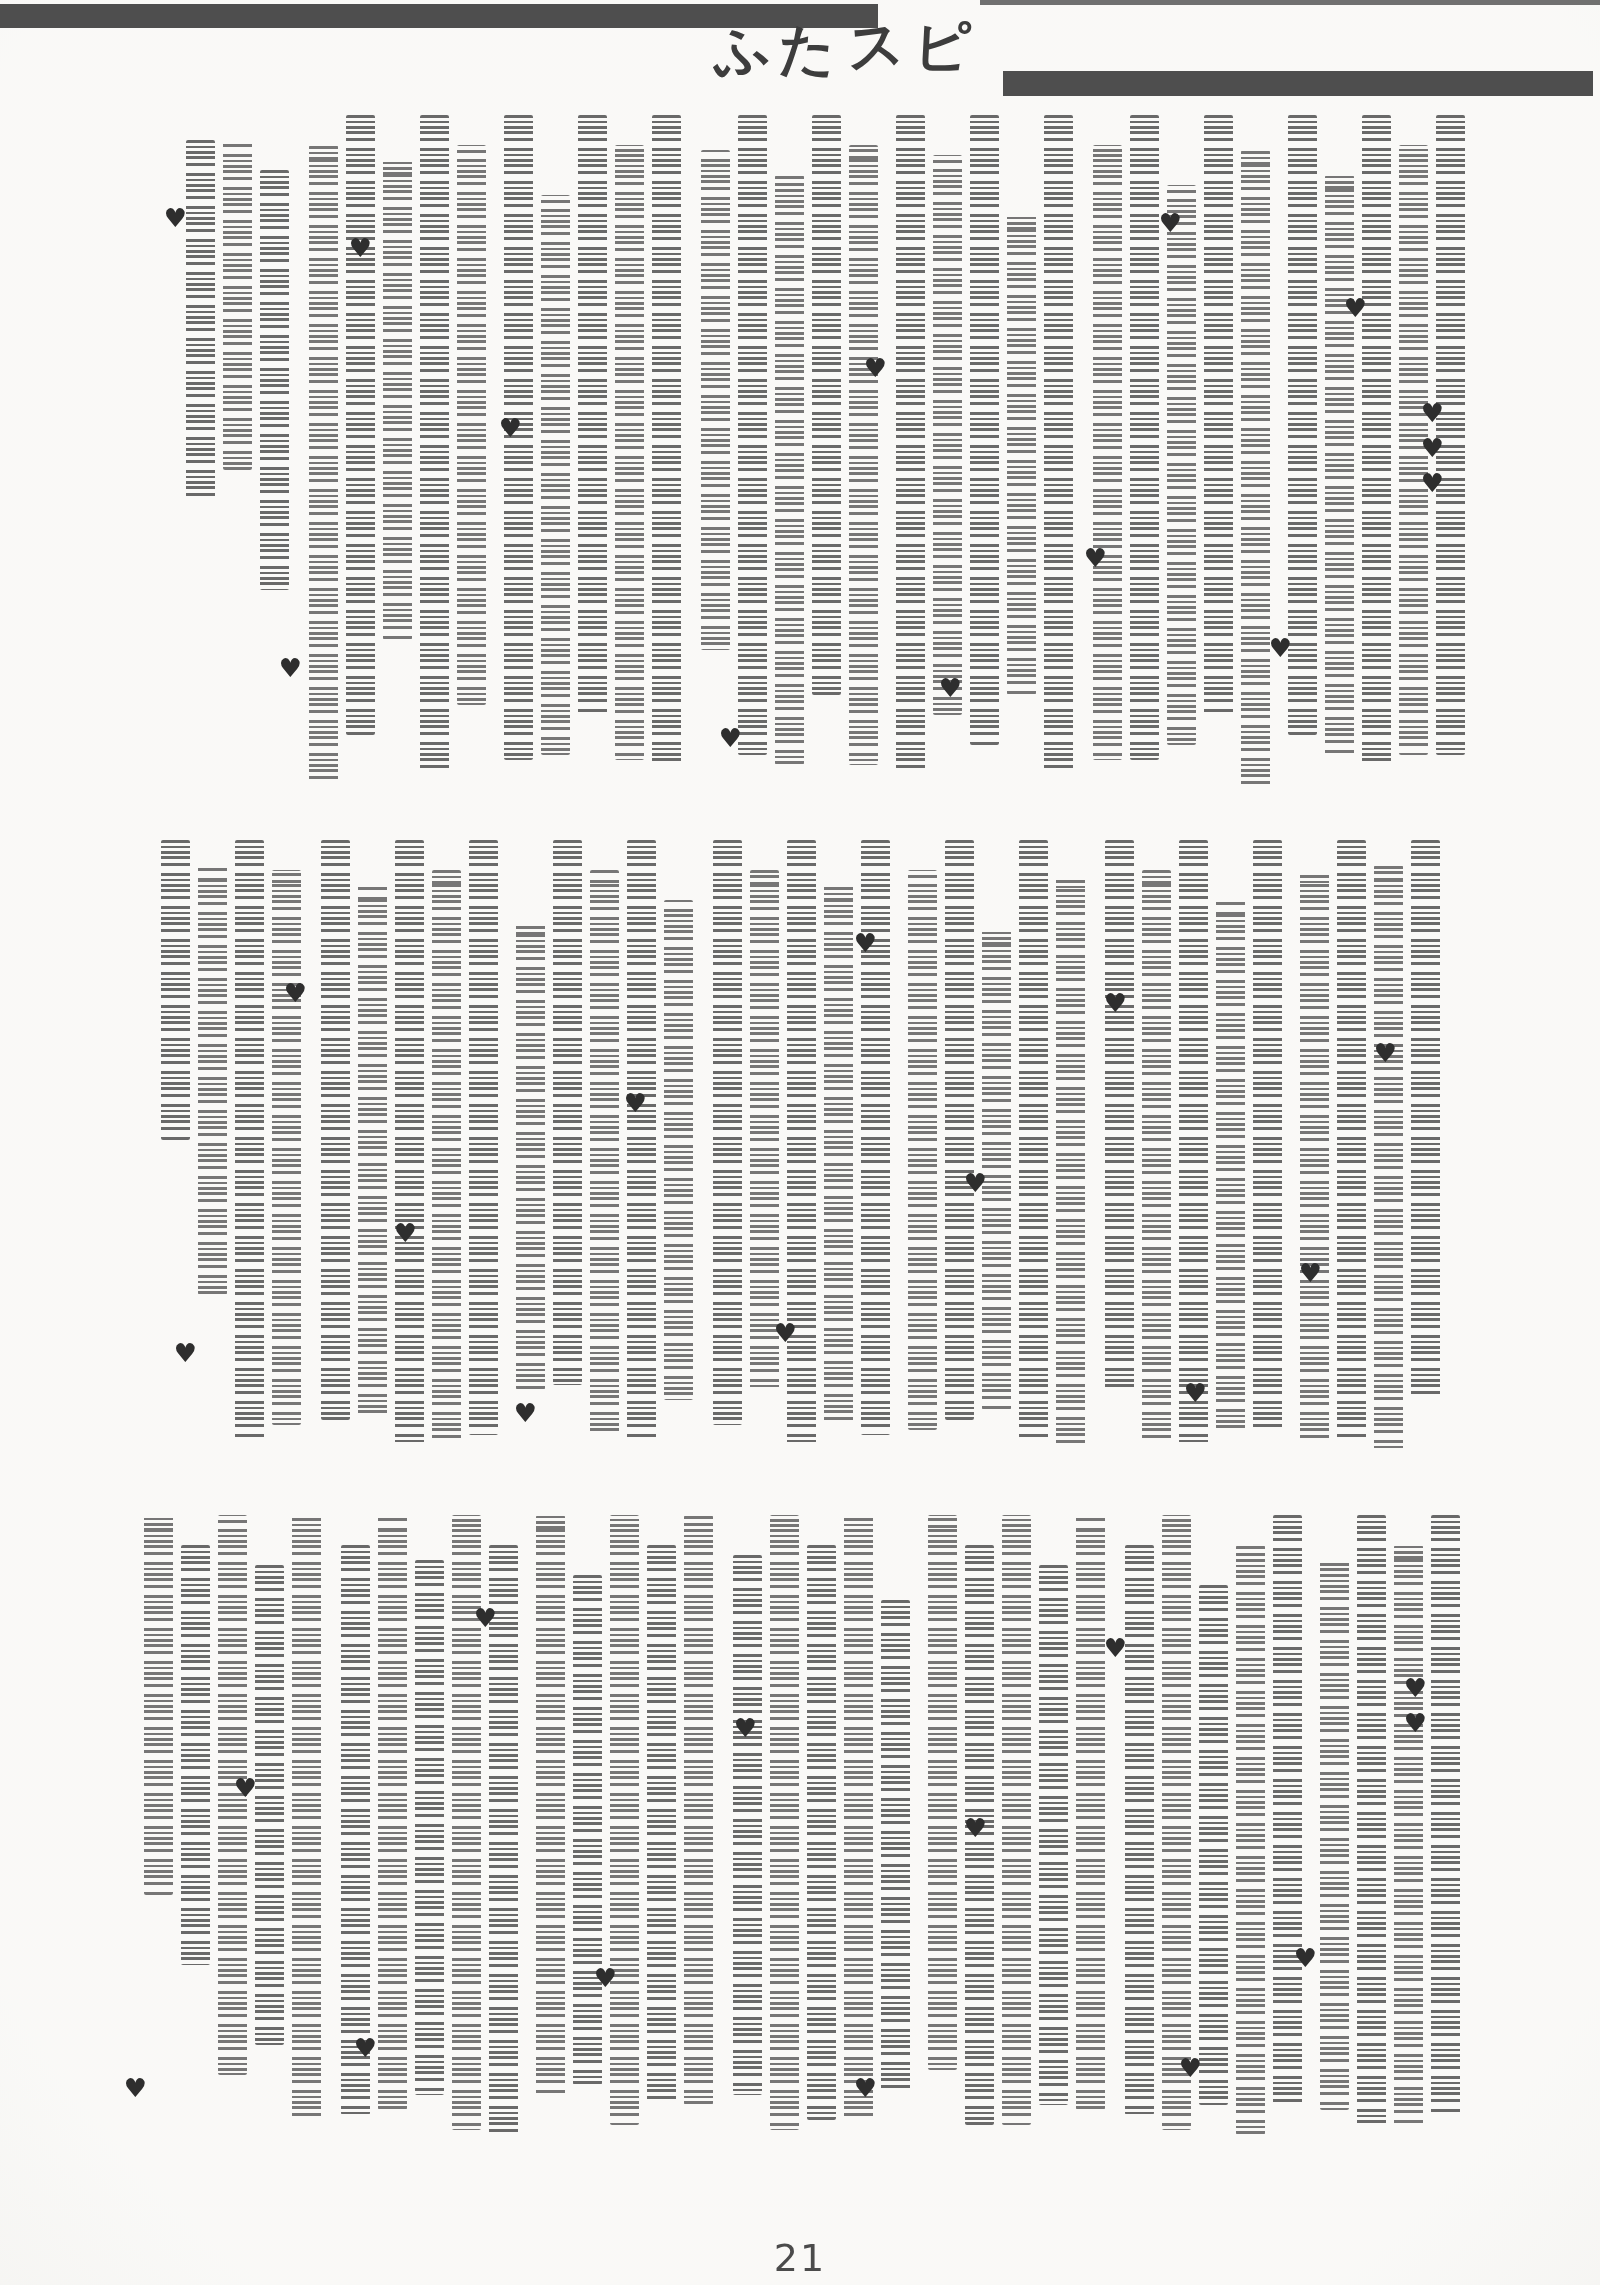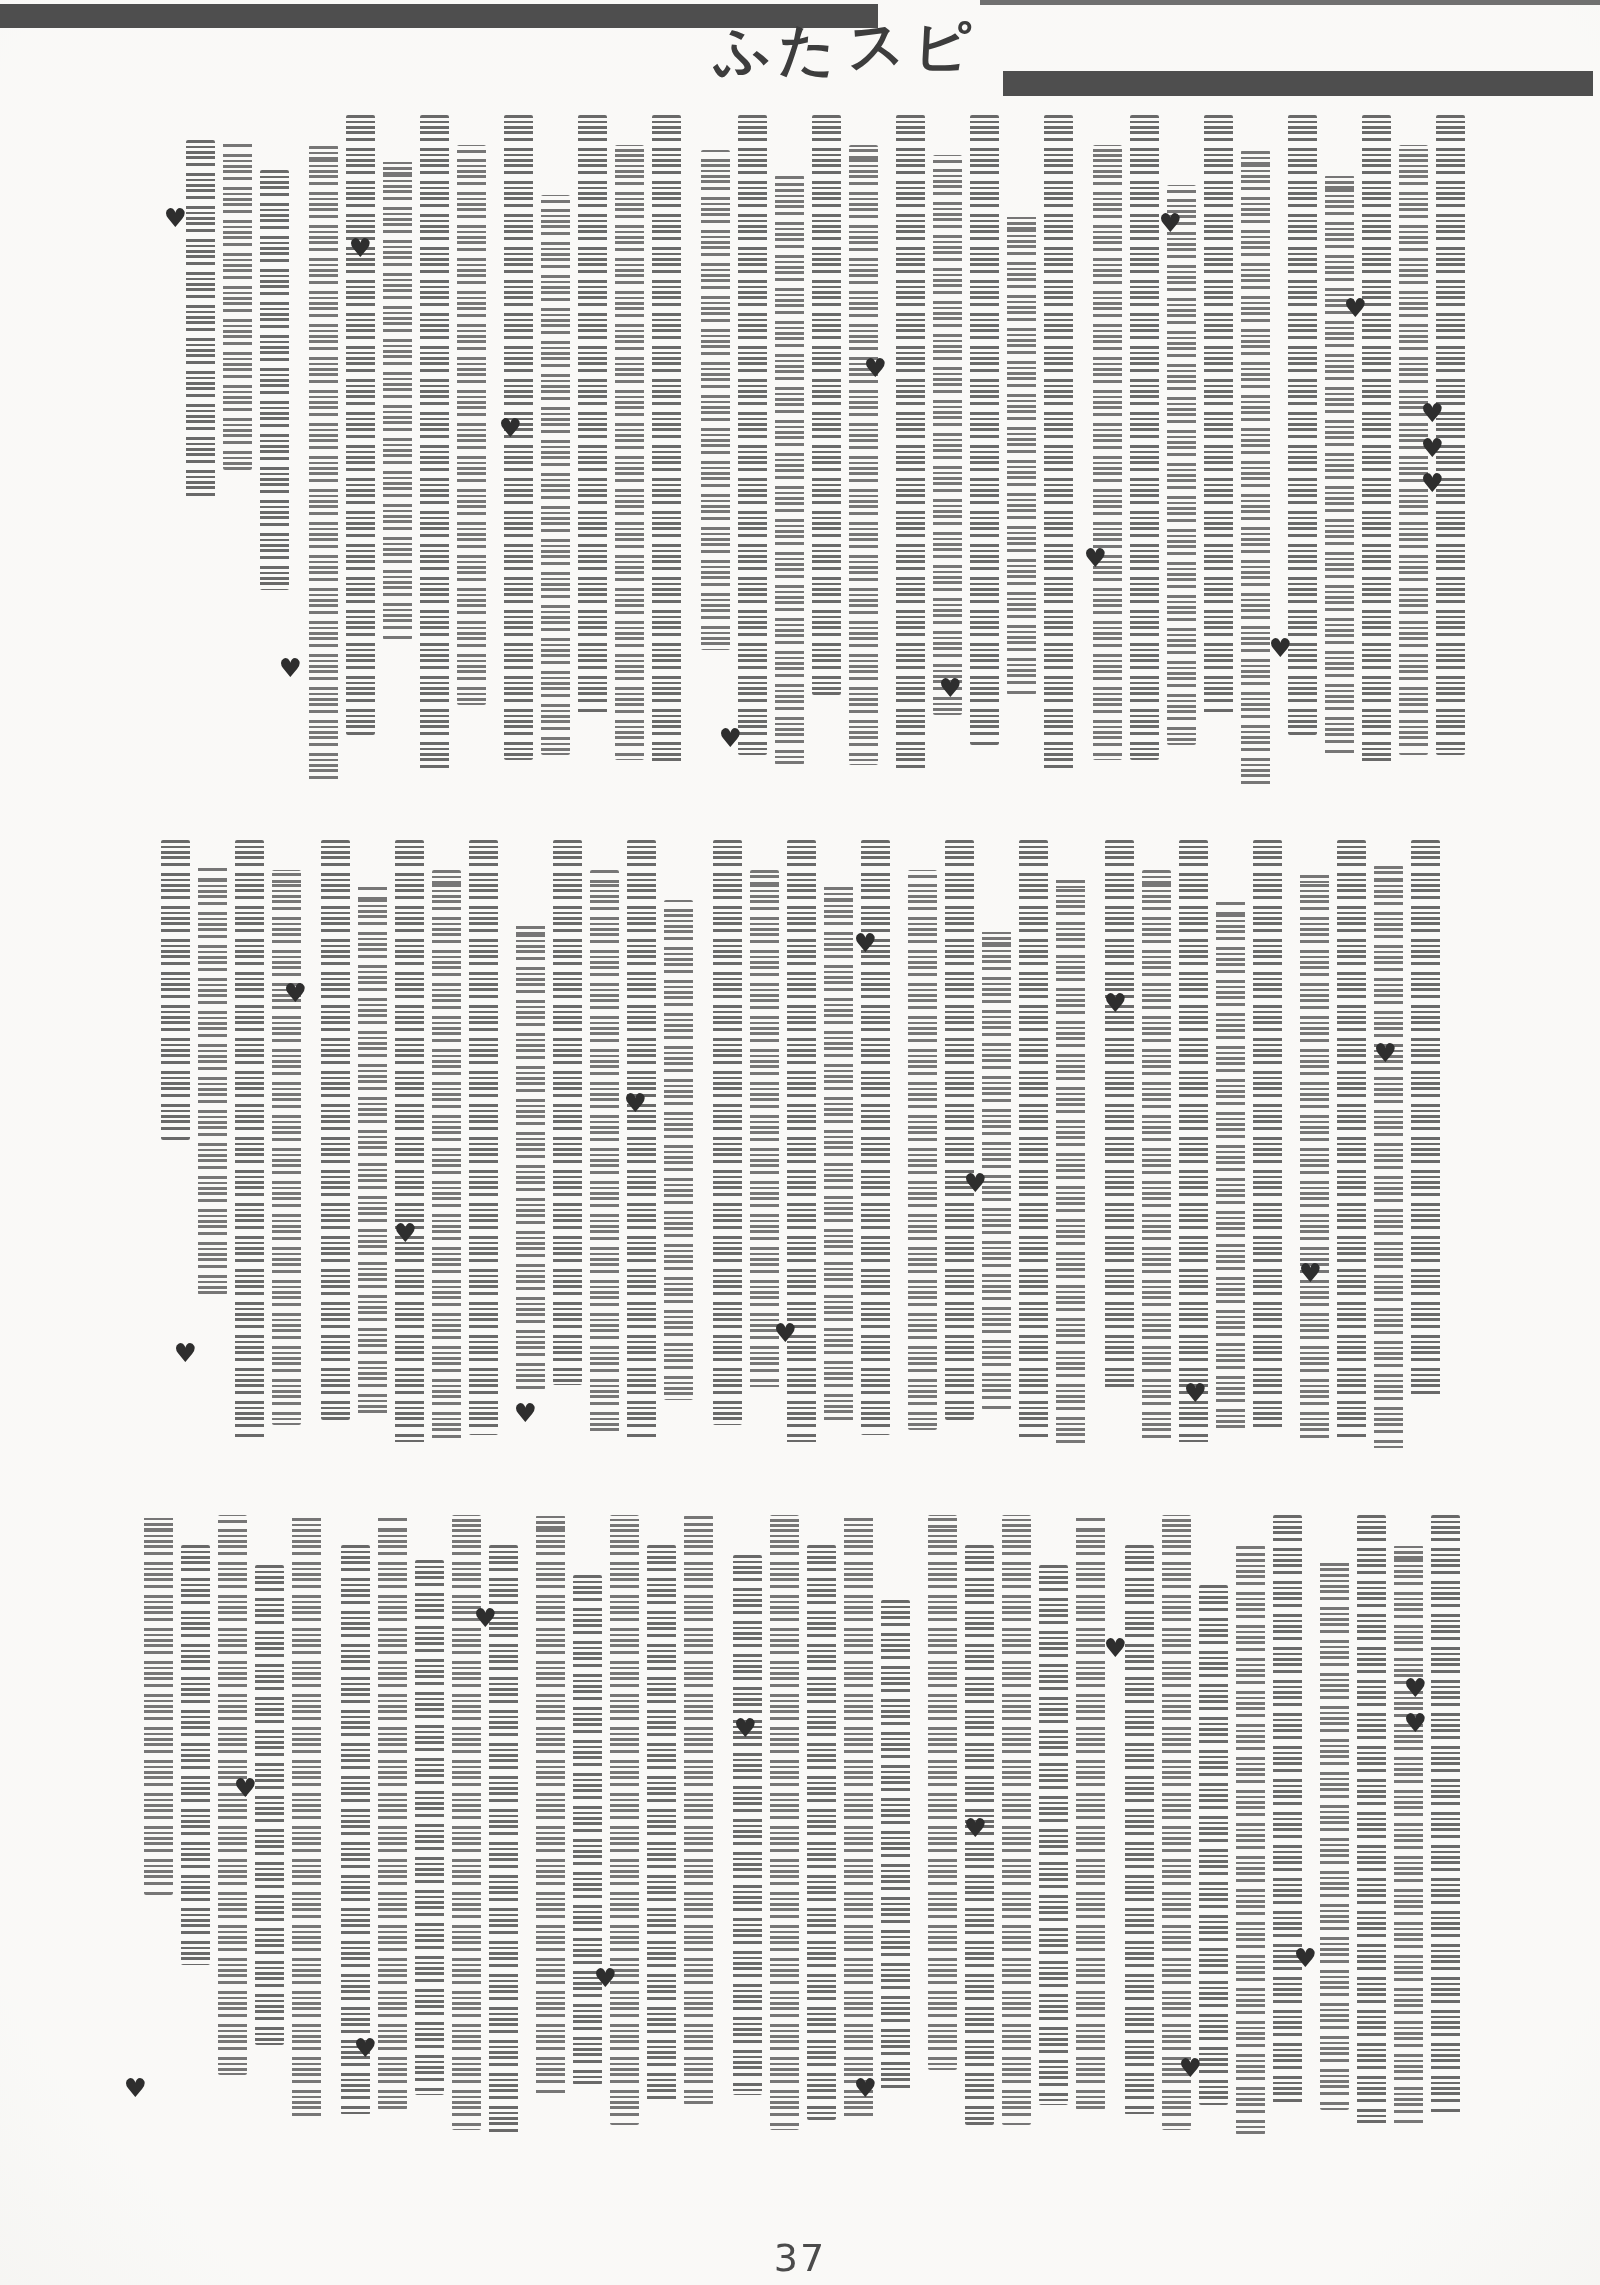--- a/index.html
+++ b/index.html
@@ -240,13 +240,13 @@
       <span class="heart" style="right: 580px; top: 560px;">♥</span>
       <span class="heart" style="right: 700px; top: 200px;">♥</span>
       <span class="heart" style="right: 840px; top: 450px;">♥</span>
       <span class="heart" style="right: 960px; top: 90px;">♥</span>
       <span class="heart" style="right: 1080px; top: 520px;">♥</span>
       <span class="heart" style="right: 1200px; top: 260px;">♥</span>
       <span class="heart" style="right: 1310px; top: 560px;">♥</span>
     </div>
   </div>
 
-<div class="page-number">37</div>
+<div class="page-number">21</div>
 
 </body></html>

